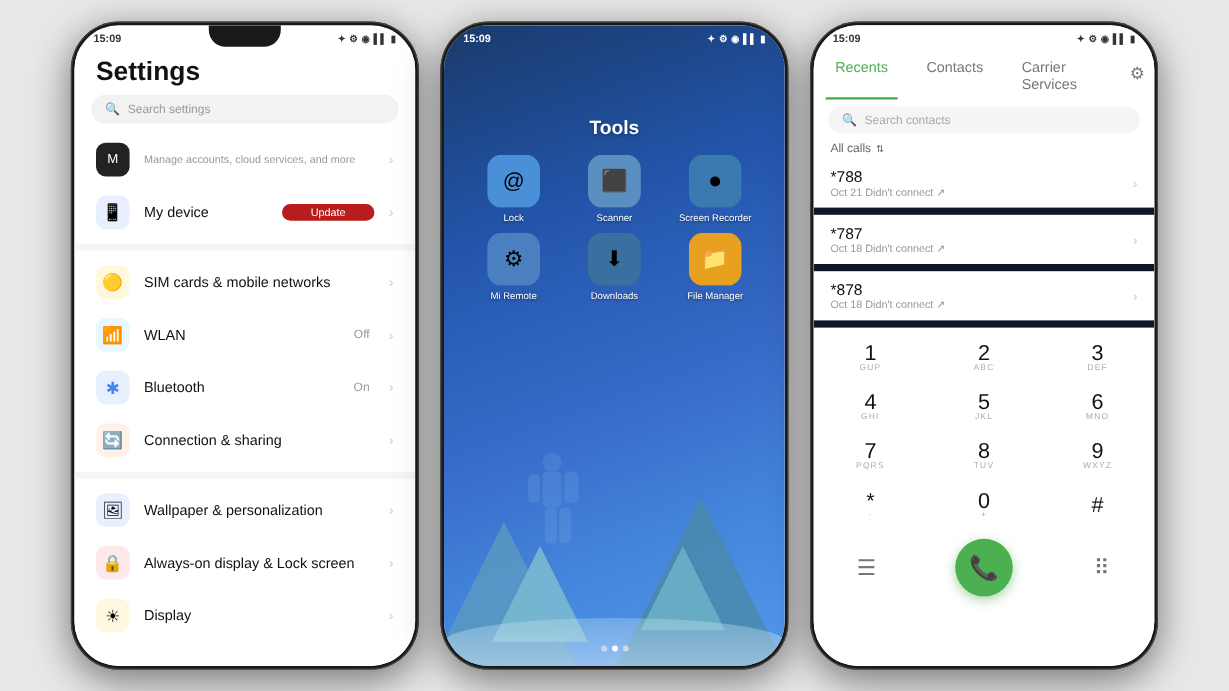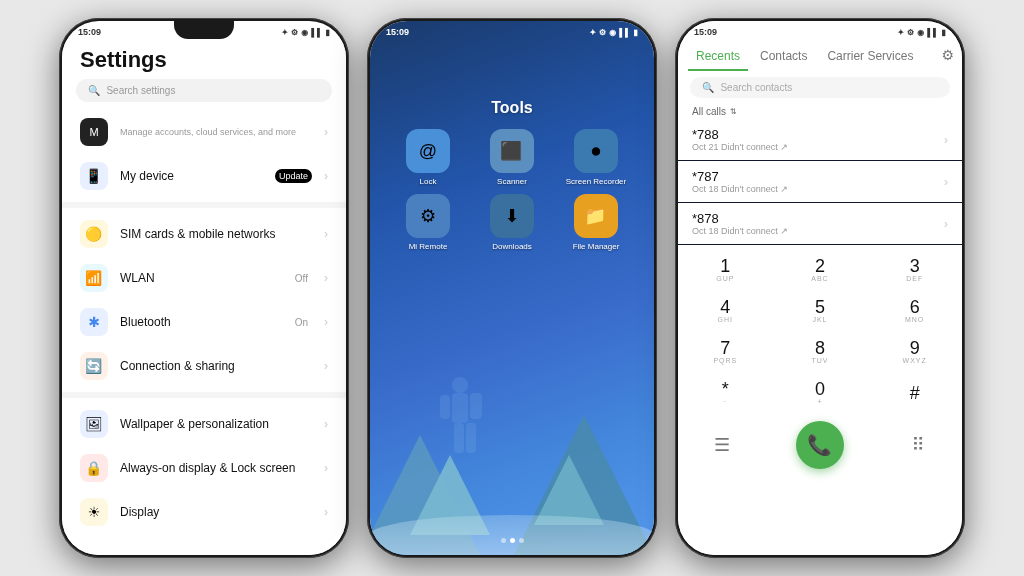--- a/index.html
+++ b/index.html
@@ -91,25 +91,25 @@
       border-radius: 8px;
       display: flex; align-items: center; justify-content: center;
       font-size: 14px;
       flex-shrink: 0;
     }
     .settings-item .text-block { flex: 1; }
     .settings-item .main-label { font-size: 12px; font-weight: 500; color: #111; }
     .settings-item .sub-label { font-size: 9px; color: #999; }
     .settings-item .chevron { color: #ccc; font-size: 12px; }
     .settings-item .badge {
-      background: #000000;
+      background: #b91c1c;
       color: #fff;
       font-size: 9px;
       border-radius: 10px;
-      padding: 2px 4px;
+      padding: 2px 24px;
     }
     .settings-item .value-label { font-size: 10px; color: #999; margin-right: 4px; }
     .settings-divider { height: 6px; background: #f5f5f5; margin: 4px 0; }
 
     
     .notch-area {
       position: absolute;
       top: 0; left: 50%; transform: translateX(-50%);
       width: 60px; height: 18px;
       background: #1a1a1a;
@@ -178,21 +178,21 @@
     .dialer-screen {
       flex: 1;
       background: #fff;
       overflow: hidden;
       display: flex;
       flex-direction: column;
     }
     .dialer-tabs {
       display: flex;
       padding: 4px 10px 0;
-      gap: 4px;
+      gap: 16px;
     }
     .dialer-tab {
       font-size: 12px;
       font-weight: 500;
       padding: 6px 8px;
       color: #777;
       cursor: pointer;
     }
     .dialer-tab.active { color: #4caf50; border-bottom: 2px solid #4caf50; }
     .gear-btn {
@@ -216,21 +216,21 @@
     .calls-label {
       font-size: 10px;
       color: #666;
       padding: 2px 14px;
       display: flex; align-items: center; gap: 4px;
     }
     .call-item {
       display: flex;
       align-items: center;
       padding: 8px 14px;
-      border-bottom: 1px solid #0f172a;
+      border-bottom: 6px solid #0f172a;
       cursor: pointer;
     }
     .call-number { font-size: 13px; font-weight: 500; color: #111; }
     .call-detail { font-size: 9px; color: #999; }
     .call-info { flex: 1; }
     .call-chevron { color: #ccc; font-size: 12px; }
 
     
     .dialpad {
       display: grid;

